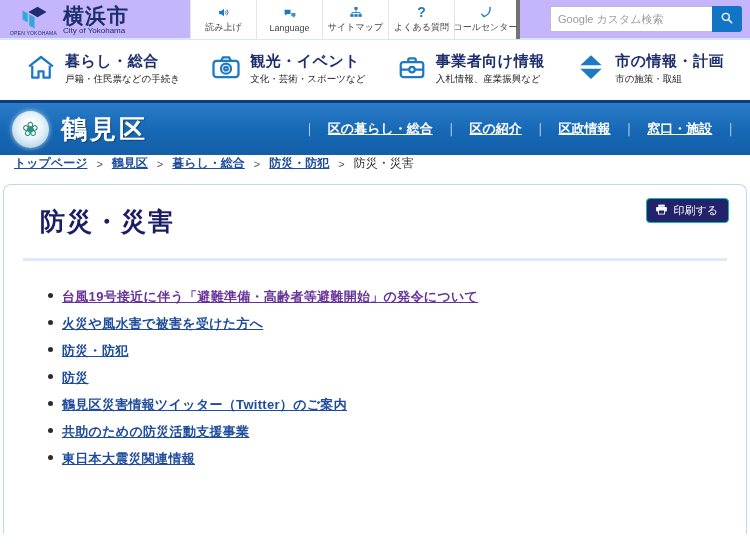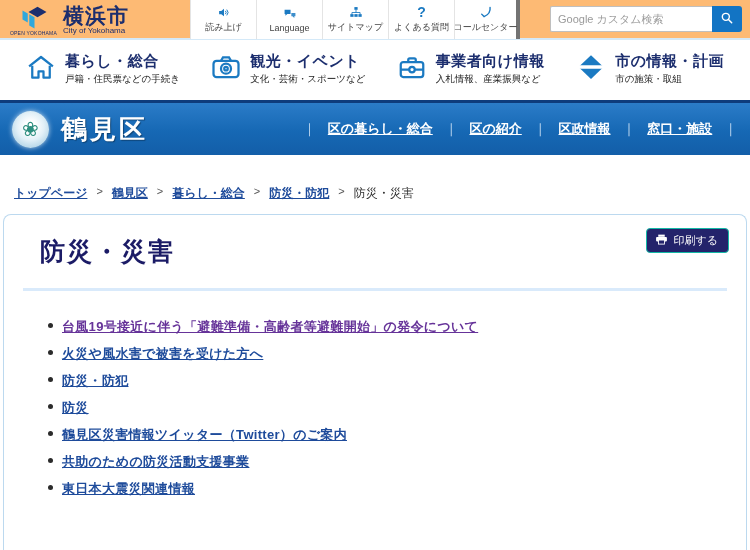--- a/index.html
+++ b/index.html
@@ -1,21 +1,21 @@
 <!DOCTYPE html>
 <html lang="ja"><head>
 <meta charset="utf-8">
 <style>
   * { margin:0; padding:0; box-sizing:border-box; }
   html,body { width:750px; height:550px; overflow:hidden; background:#fff;
               font-family:"Liberation Sans", sans-serif; }
 
   
   .site-header { display:flex; align-items:center; height:40px;
-                 border-bottom:2px solid #d4e9f8; background:#fdba74; }
+                 border-bottom:2px solid #d4e9f8; background:#c4b5fd; }
   .logo { display:flex; align-items:flex-start; padding-left:10px; width:190px; }
   .logo-mark { display:flex; flex-direction:column; align-items:center; margin-top:3px; }
   .logo-mark svg { width:30px; height:24px; display:block; }
   .logo-mark-text { font-size:5px; color:#1c2e6e; letter-spacing:.2px; white-space:nowrap; }
   .logo-names { margin-left:6px; line-height:1.05; padding-top:2px; }
   .city-name { font-size:21px; font-weight:bold; color:#1c2e6e; letter-spacing:1px; }
   .city-name-en { font-size:8px; color:#1c2e6e; }
 
   .utility-nav { display:flex; height:40px; }
   .utility-btn { width:66px; height:40px; background:#fff; border:none;
@@ -55,21 +55,21 @@
                  box-shadow:0 0 5px rgba(255,255,255,.7); }
   .ward-emblem span { font-size:20px; color:#2e8f7f; line-height:1; }
   .ward-name { color:#fff; font-size:26px; font-weight:bold; margin-left:12px; letter-spacing:3px;
                text-shadow:1px 1px 1px rgba(0,0,0,.35); }
   .ward-links { margin-left:auto; display:flex; align-items:center; }
   .ward-links .pipe { color:#cfe3f5; font-size:13px; padding:0 1px; }
   .ward-link { color:#fff; font-size:13px; font-weight:bold; text-decoration:underline;
                padding:0 11px; white-space:nowrap; }
 
   
-  .breadcrumb { display:flex; gap:9px; padding:30px 14px 12px 14px; font-size:12px; }
+  .breadcrumb { display:flex; align-items:center; gap:9px; padding:0 14px 12px 14px; font-size:12px; }
   .crumb-link { color:#1e4b9b; font-weight:bold; text-decoration:underline; }
   .crumb-sep { color:#555; font-size:11px; }
   .crumb-current { color:#333; }
 
   
   .content-box { margin:0 3px; height:350px; background:#fff; position:relative;
                  border:1px solid #bcd9ef; border-bottom:none; border-radius:8px 8px 0 0;
                  padding-top:20px; }
   .print-btn { position:absolute; top:13px; right:17px; background:#23236b; color:#fff;
                border:1px solid #14b8a6; border-radius:4px; padding:4px 10px 4px 8px; font-size:11px;

